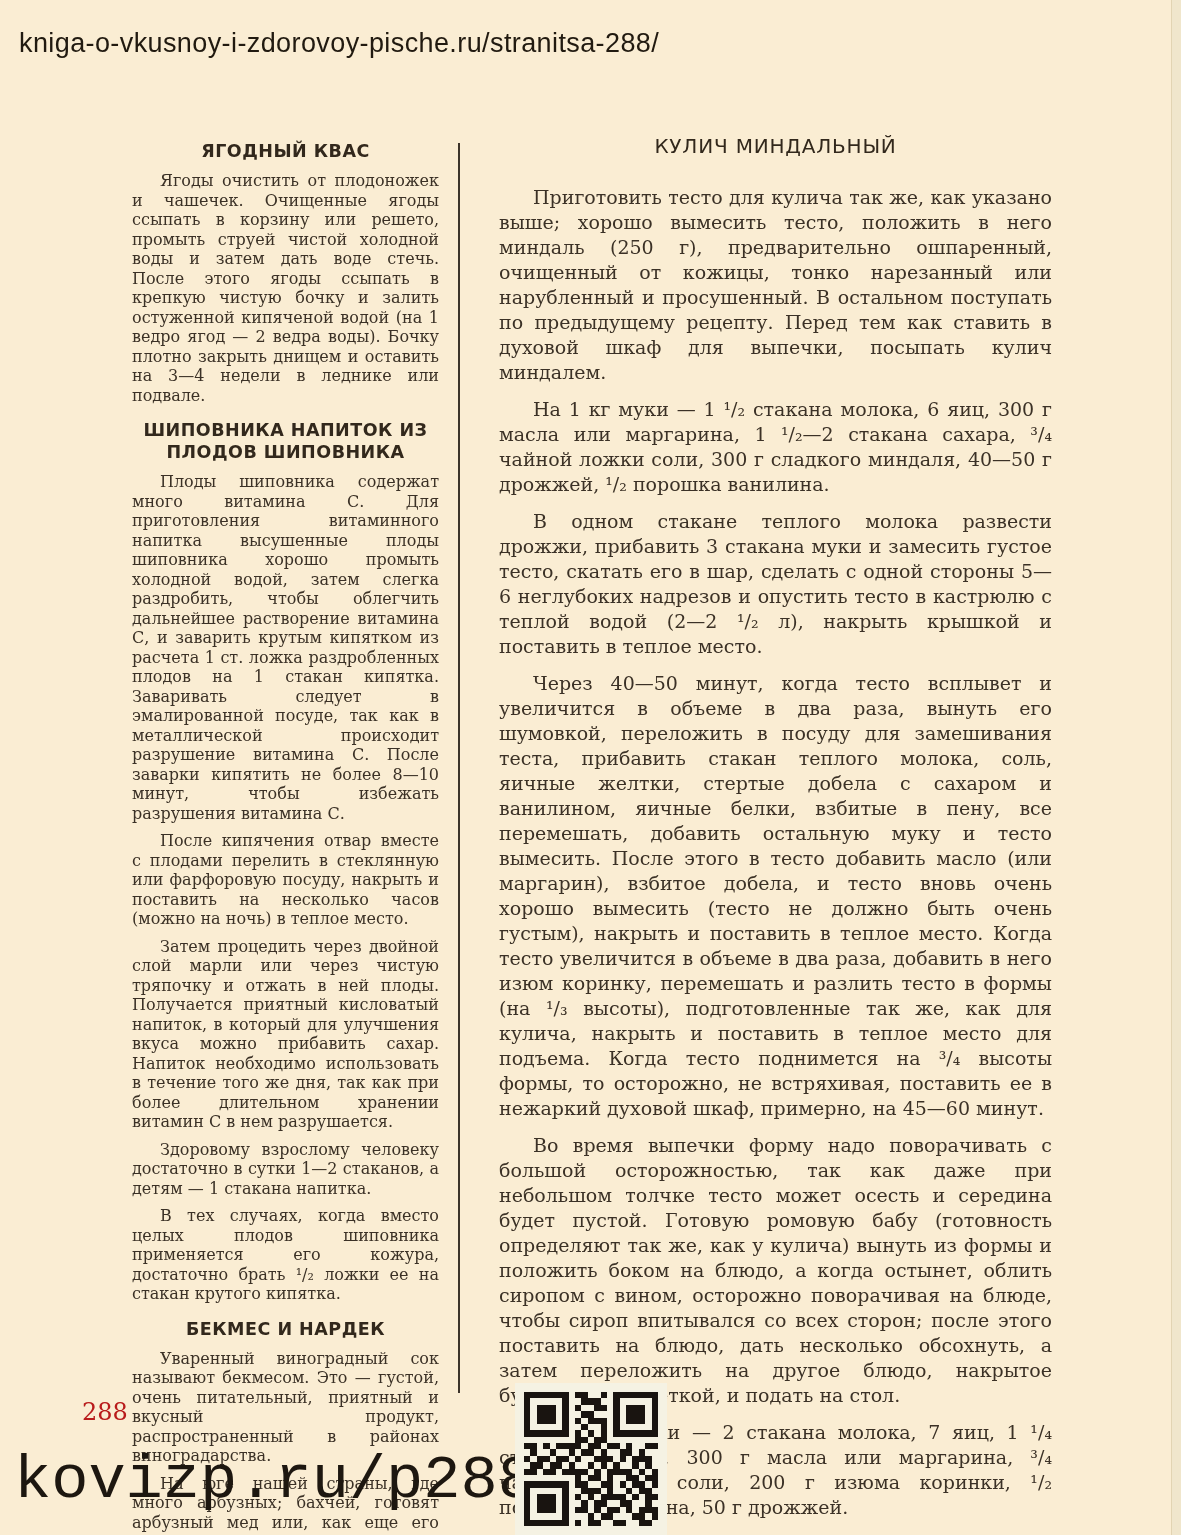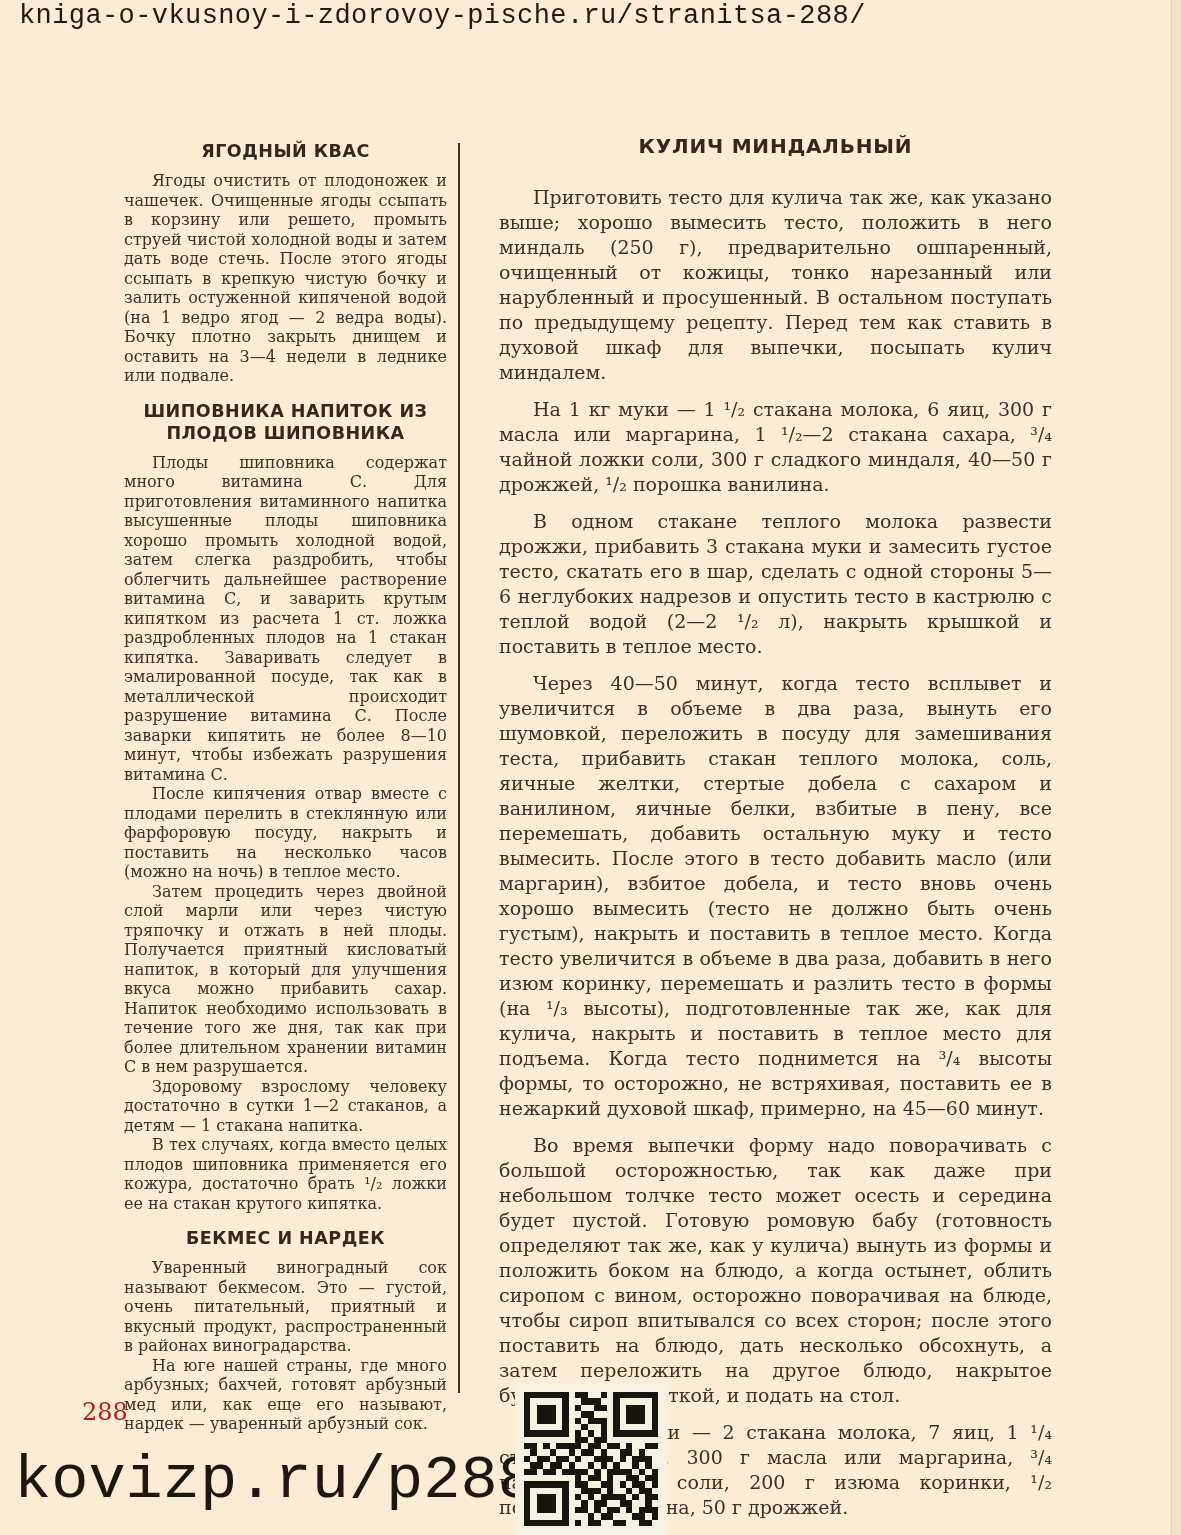--- a/index.html
+++ b/index.html
@@ -7,48 +7,48 @@
   .page{
     position:relative;width:1181px;height:1535px;
     background:#faedd3;overflow:hidden;
     font-family:"DejaVu Serif","Liberation Serif",serif;
   }
   .scan-edge{
     position:absolute;right:0;top:0;width:9px;height:100%;
     background:#f0e6cc;border-left:1px solid #e2d4b3;
   }
   .source-url{
-    position:absolute;left:19px;top:0;
-    font-family:Liberation Mono, monospace;
+    position:absolute;left:19px;top:27px;
+    font-family:Liberation Sans, sans-serif;
     font-size:27px;line-height:32px;color:#211a10;letter-spacing:.4px;
     white-space:nowrap;
   }
   .divider{
     position:absolute;left:458px;top:143px;width:2px;height:1250px;
     background:#3c342a;
   }
   .col{position:absolute;}
   .col-left{left:124px;top:140px;width:323px;}
   .col-right{left:487px;top:134px;width:577px;}
 
   .col-left h2{
     font-family:"DejaVu Sans","Liberation Sans",sans-serif;
     font-weight:bold;font-size:17.5px;line-height:22px;
     color:#32281c;text-align:center;letter-spacing:.5px;
     margin:14px 0 9px;
   }
   .col-left section:first-child h2{margin-top:0;}
   .col-left p{
-    margin:0;font-size:16px;line-height:19.5px;color:#3b3126;
+    margin:8px;font-size:16px;line-height:19.5px;color:#3b3126;
     text-align:justify;text-indent:28px;
   }
 
   .col-right h2{
     font-family:"DejaVu Sans","Liberation Sans",sans-serif;
-    font-weight:bold;font-size:20px;line-height:25px;
+    font-weight:normal;font-size:20px;line-height:25px;
     color:#32281c;text-align:center;letter-spacing:.8px;
     margin:0 0 26px;
   }
   .col-right section + section h2{margin-top:32px;}
   .col-right p{
     margin:12px;font-size:19px;line-height:25px;color:#3b3126;
     text-align:justify;text-indent:34px;
   }
 
   .page-number{

